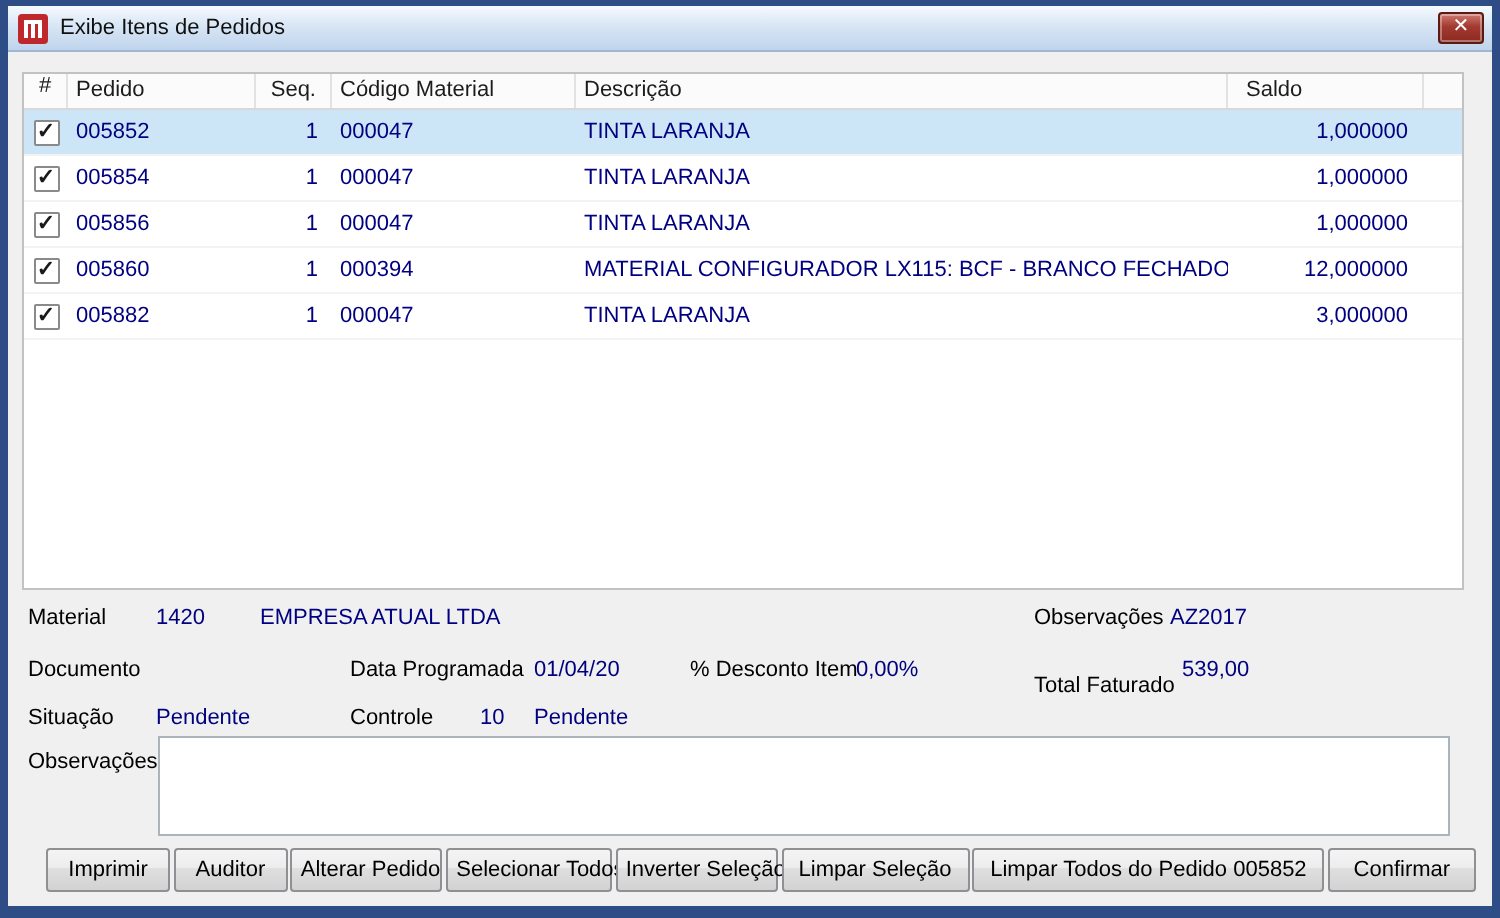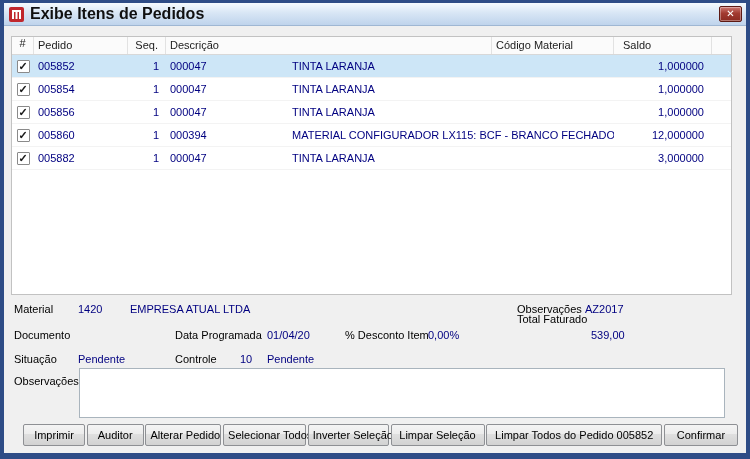--- a/index.html
+++ b/index.html
@@ -15,21 +15,21 @@
   }
 
   
   .titlebar {
     position: absolute; left: 0; right: 0; top: 0; height: 23px;
     background: linear-gradient(#f5fafe, #d8e6f5 45%, #bfd4ec);
     border-bottom: 1px solid #9fb7d3;
     display: flex; align-items: center; padding: 0 5px;
   }
   .app-icon { width: 15px; height: 15px; margin-right: 6px; flex: 0 0 auto; }
-  .title { font-size: 16px; color: #101010; font-weight: bold; }
+  .title { font-size: 11px; color: #101010; }
   .close-btn {
     position: absolute; right: 4px; top: 3px; width: 23px; height: 16px;
     background: linear-gradient(#cf7a72, #a23a30 45%, #8b2a21);
     border: 1px solid #5d1a14; border-radius: 2px;
     box-shadow: inset 0 0 0 1px rgba(255,255,255,.35);
     color: #fff; font-size: 10px; line-height: 14px; text-align: center;
     cursor: default;
   }
 
   
@@ -111,22 +111,22 @@
     <div class="close-btn">
       <span>✕</span>
     </div>
   </div>
 
   <div class="grid">
     <div class="grid-header">
       <div class="hcell c0">#</div>
       <div class="hcell c1">Pedido</div>
       <div class="hcell c2">Seq.</div>
+      <div class="hcell c3">Código Material</div>
       <div class="hcell c4">Descrição</div>
-      <div class="hcell c3">Código Material</div>
       <div class="hcell c5 h5">Saldo</div>
       <div class="hcell c6"></div>
     </div>
 
     <div class="row selected">
       <div class="cell c0">
           <span class="cb">
             <span class="mark">✓</span>
           </span>
         </div>
@@ -199,21 +199,21 @@
   <span class="val" style="left:74px;  top:300px;">1420</span>
   <span class="val" style="left:126px; top:300px;">EMPRESA ATUAL LTDA</span>
   <span class="lbl" style="left:513px; top:300px;">Observações</span>
   <span class="val" style="left:581px; top:300px;">AZ2017</span>
 
   <span class="lbl" style="left:10px;  top:326px;">Documento</span>
   <span class="lbl" style="left:171px; top:326px;">Data Programada</span>
   <span class="val" style="left:263px; top:326px;">01/04/20</span>
   <span class="lbl" style="left:341px; top:326px;">% Desconto Item</span>
   <span class="val" style="left:424px; top:326px;">0,00%</span>
-  <span class="lbl" style="left:513px; top:310px;">Total Faturado</span>
+  <span class="lbl" style="left:513px; top:334px;">Total Faturado</span>
   <span class="val" style="left:587px; top:326px;">539,00</span>
 
   <span class="lbl" style="left:10px;  top:350px;">Situação</span>
   <span class="val" style="left:74px;  top:350px;">Pendente</span>
   <span class="lbl" style="left:171px; top:350px;">Controle</span>
   <span class="val" style="left:236px; top:350px;">10</span>
   <span class="val" style="left:263px; top:350px;">Pendente</span>
 
   <span class="lbl" style="left:10px;  top:372px;">Observações</span>
   <textarea class="obs-box" style=""></textarea>

